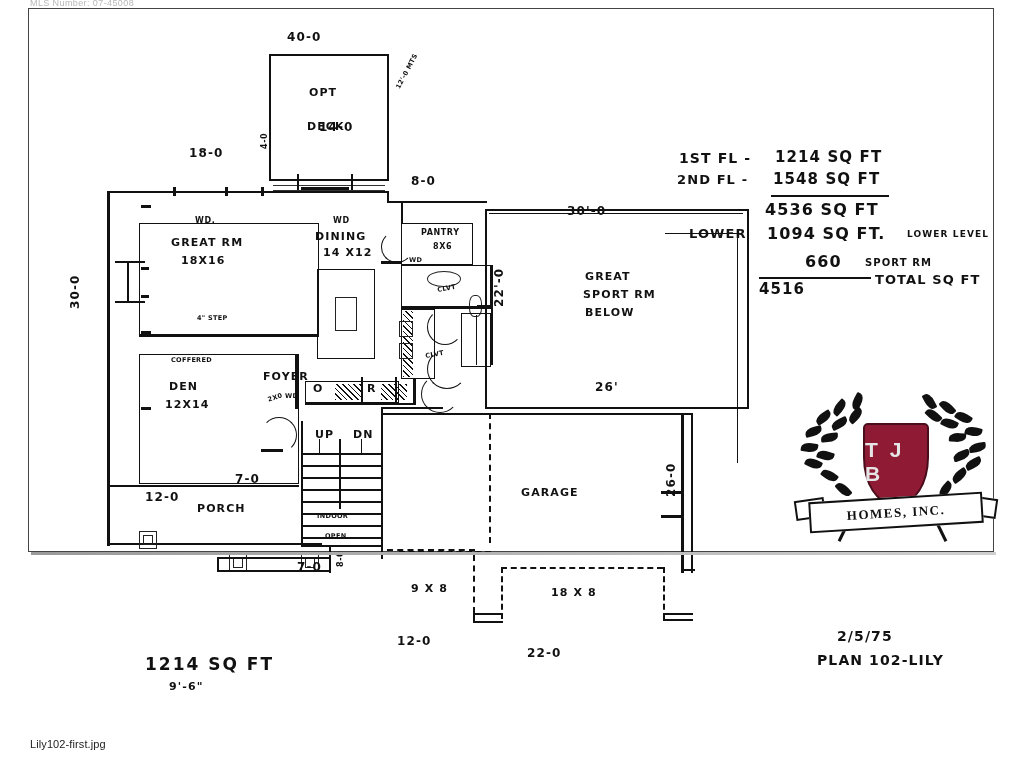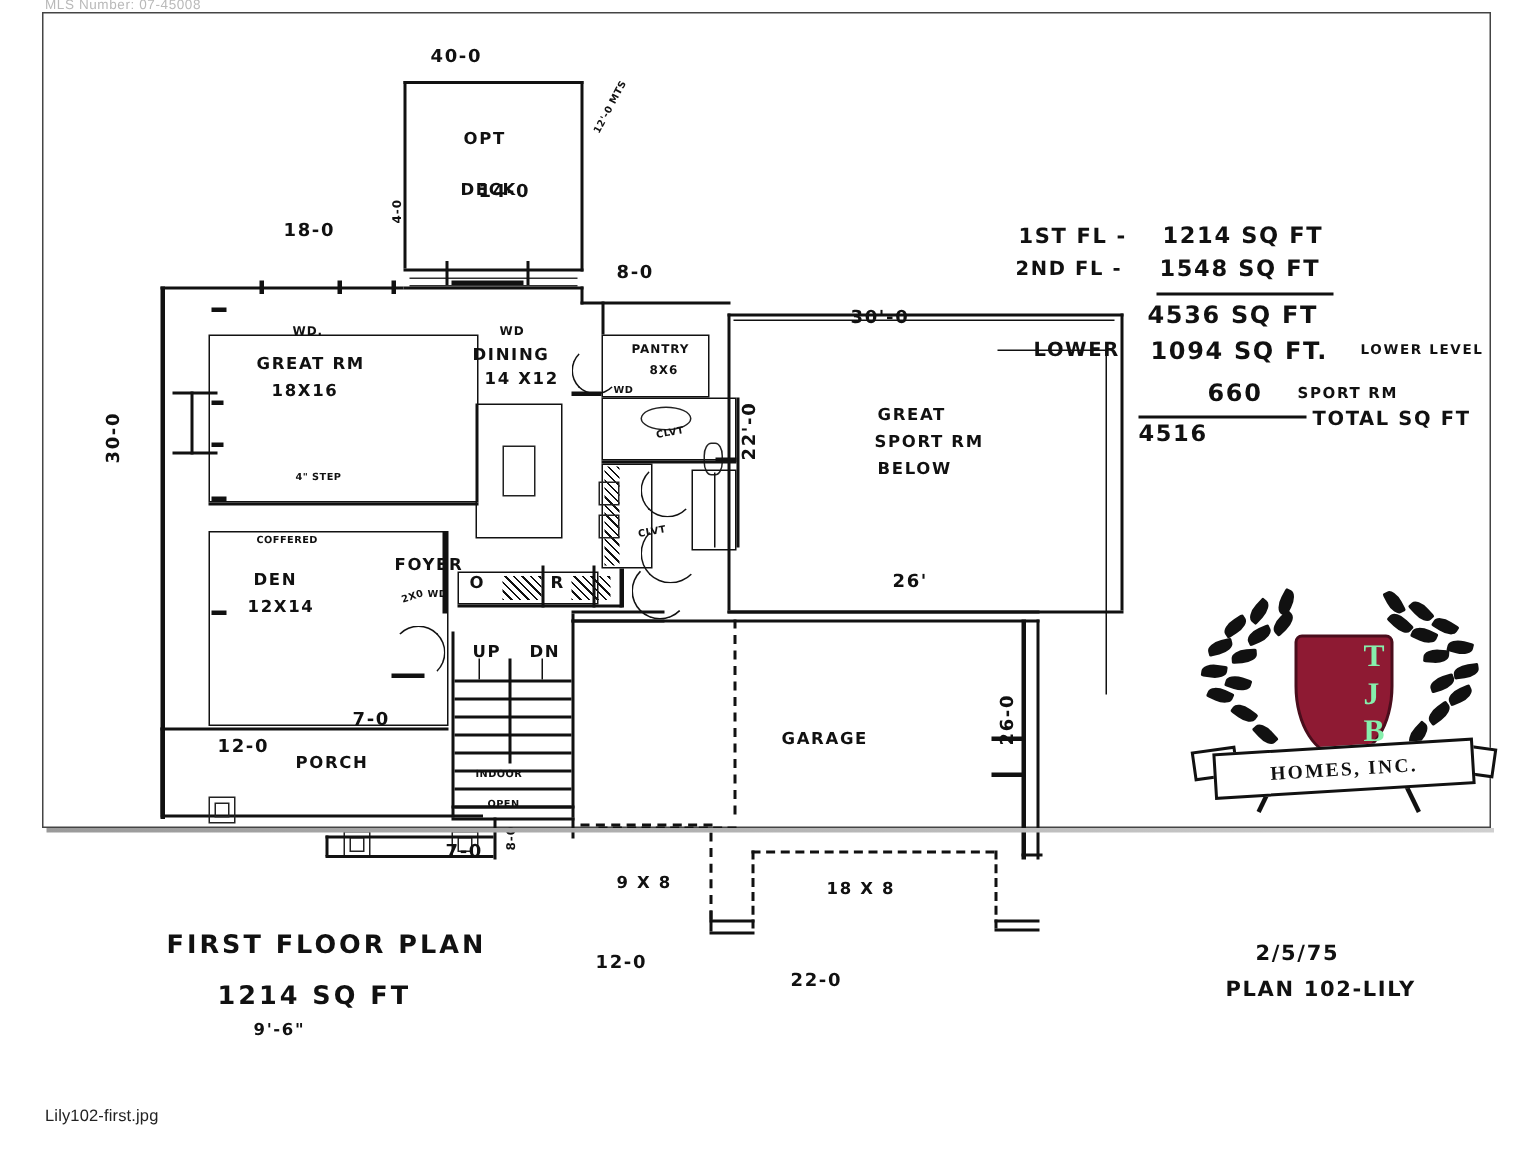--- a/index.html
+++ b/index.html
@@ -57,23 +57,23 @@
         45deg,#111 0 1px,transparent 1px 4px);}
 
   
   #logo{position:absolute;left:766px;top:388px;width:198px;height:152px;}
   .leaf{position:absolute;width:17px;height:9px;background:#111;
         border-radius:60% 10% 60% 10%;}
   #shield{position:absolute;left:68px;top:26px;width:62px;height:78px;
           background:#8e1a33;border:2px solid #4a0d1c;
           border-radius:5px 5px 46% 46%/5px 5px 58% 58%;
           display:flex;align-items:center;justify-content:center;}
-  #shield span{color:#86efac;font-family:Liberation Serif, serif;
+  #shield span{color:#e5e5e5;font-family:Liberation Sans, sans-serif;
                font-size:21px;font-weight:700;letter-spacing:3px;
-               transform:translateY(-2px);padding-left:44px;}
+               transform:translateY(-2px);}
   #banner{position:absolute;left:14px;top:100px;width:170px;height:27px;
           background:#fff;border:2px solid #111;
           transform:rotate(-3.5deg);
           display:flex;align-items:center;justify-content:center;}
   #banner span{font-family:"Liberation Serif",serif;font-size:13px;
                font-weight:700;letter-spacing:1.5px;color:#111;}
   .ribbon-tail{position:absolute;width:26px;height:16px;background:#fff;
                border:2px solid #111;}
   .wreath-stem{position:absolute;width:3px;background:#111;}
 </style>
@@ -299,21 +299,20 @@
       <div class="hand" style="left:878px;top:220px;font-size:9px;">LOWER LEVEL</div>
 
       <div class="hand" style="left:776px;top:244px;font-size:16px;">660</div>
       <div class="hand" style="left:836px;top:248px;font-size:10px;">SPORT RM</div>
 
       <div class="ln h" style="left:730px;top:268px;width:112px;"></div>
       <div class="hand" style="left:730px;top:272px;font-size:15px;">4516</div>
       <div class="hand" style="left:846px;top:264px;font-size:13px;">TOTAL SQ FT</div>
     </div>
 
-    <div class="hand big" style="left:82px;top:612px;letter-spacing:2px;">FIRST FLOOR PLAN</div>
     <div class="hand big" style="left:116px;top:646px;letter-spacing:2px;">1214 SQ FT</div>
     <div class="hand lbl" style="left:140px;top:672px;">9'-6"</div>
 
     <div class="hand" style="left:808px;top:620px;font-size:14px;">2/5/75</div>
     <div class="hand" style="left:788px;top:644px;font-size:14px;">PLAN 102-LILY</div>
 
     <div id="logo">
 
       <div class="leaf" style="left:10px;top:62px;transform:rotate(24deg);"></div>
       <div class="leaf" style="left:6px;top:46px;transform:rotate(8deg);"></div>

